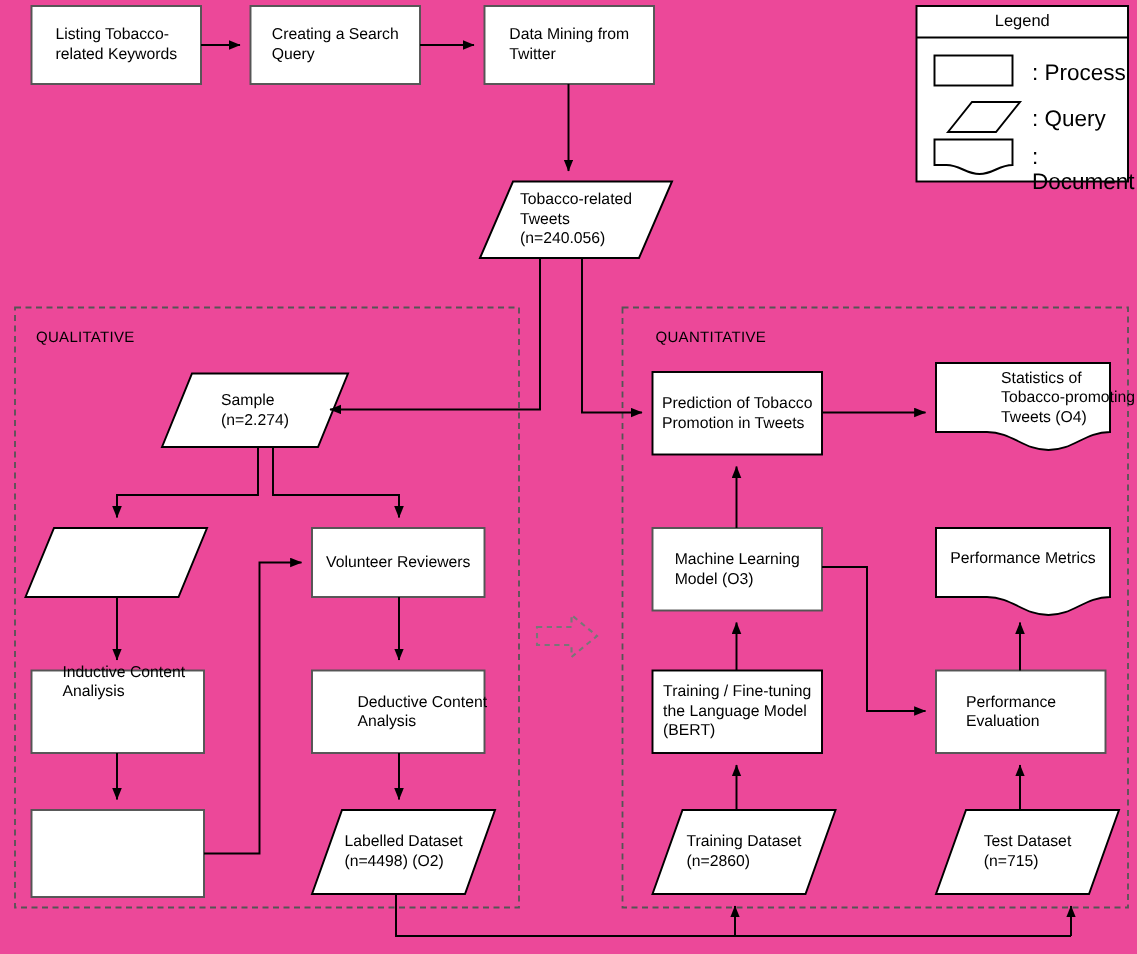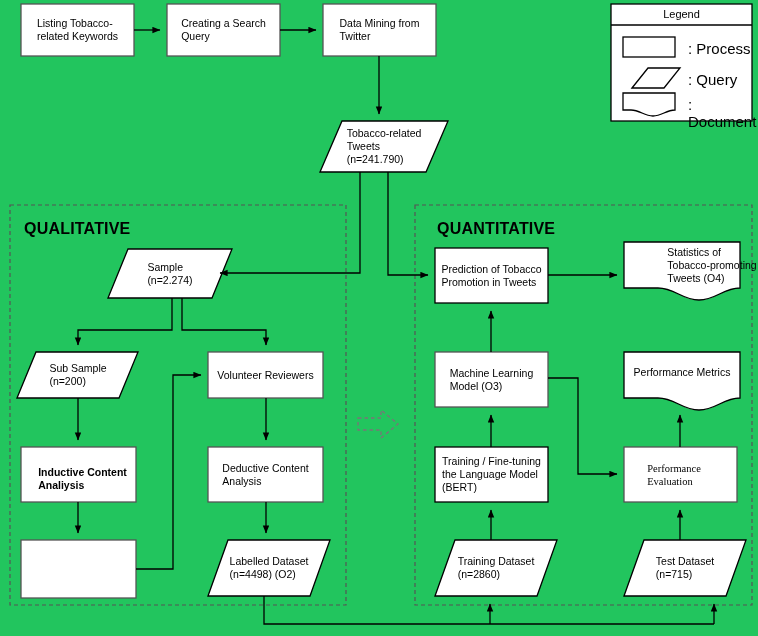--- a/index.html
+++ b/index.html
@@ -1,34 +1,34 @@
 <!DOCTYPE html>
 <html><head>
 <meta charset="utf-8">
 <style>
   html,body{margin:0;padding:0;background:#ffffff;}
   body{font-family:"Liberation Sans",sans-serif;}
-  #stage{position:relative;width:758px;height:636px;background:#22c55e;overflow:hidden;}
+  #stage{position:relative;width:758px;height:636px;background:#ec4899;overflow:hidden;}
   #svgroot{position:absolute;left:0;top:0;width:758px;height:636px;}
   .node-label{
     position:absolute;
     display:flex;align-items:center;justify-content:center;
     text-align:left;
     color:#000000;
     font-family:"Liberation Sans",sans-serif;
     font-size:10.5px;
     line-height:13px;
     white-space:pre-line;
     pointer-events:none;
   }
   .panel-title{
     position:absolute;
     font-family:"Liberation Sans",sans-serif;
-    font-size:16px;
-    font-weight:bold;
+    font-size:10px;
+    font-weight:normal;
     color:#000000;
     letter-spacing:0.2px;
   }
   .legend-text{
     position:absolute;
     font-family:"Liberation Sans",sans-serif;
     font-size:15px;
     color:#000000;
   }
   .legend-title{
@@ -162,45 +162,43 @@
   <div class="panel-title" style="left:437px;top:220px;">QUANTITATIVE</div>
 
   <div class="node-label" style="left:21px;top:4px;width:113px;height:52px;">Listing Tobacco-
 related Keywords</div>
   <div class="node-label" style="left:167px;top:4px;width:113px;height:52px;">Creating a Search
 Query</div>
   <div class="node-label" style="left:323px;top:4px;width:113px;height:52px;">Data Mining from
 Twitter</div>
   <div class="node-label" style="left:325px;top:121px;width:118px;height:51px;">Tobacco-related
 Tweets
-(n=241.790)</div>
+(n=240.056)</div>
 
   <div class="node-label" style="left:113px;top:249px;width:114px;height:49px;">Sample
 (n=2.274)</div>
-  <div class="node-label" style="left:22px;top:352px;width:112px;height:46px;">Sub Sample
-(n=200)</div>
   <div class="node-label" style="left:208px;top:352px;width:115px;height:46px;">Volunteer Reviewers</div>
-  <div class="node-label" style="left:21px;top:451px;width:123px;height:55px;font-weight:bold;">Inductive Content
+  <div class="node-label" style="left:21px;top:427px;width:123px;height:55px;">Inductive Content
 Analiysis</div>
-  <div class="node-label" style="left:208px;top:447px;width:115px;height:55px;">Deductive Content
+  <div class="node-label" style="left:224px;top:447px;width:115px;height:55px;">Deductive Content
 Analysis</div>
   <div class="node-label" style="left:213px;top:540px;width:112px;height:56px;">Labelled Dataset
 (n=4498) (O2)</div>
 
   <div class="node-label" style="left:433px;top:248px;width:117px;height:55px;">Prediction of Tobacco
 Promotion in Tweets</div>
   <div class="node-label" style="left:624px;top:242px;width:128px;height:46px;margin-left:24px;">Statistics of
 Tobacco-promoting
 Tweets (O4)</div>
   <div class="node-label" style="left:435px;top:352px;width:113px;height:55px;border-radius:13px;">Machine Learning
 Model (O3)</div>
   <div class="node-label" style="left:624px;top:352px;width:116px;height:40px;">Performance Metrics</div>
   <div class="node-label" style="left:433px;top:447px;width:117px;height:55px;">Training / Fine-tuning
 the Language Model
 (BERT)</div>
-  <div class="node-label" style="left:624px;top:447px;width:100px;height:55px;font-family:Liberation Serif, serif;">Performance
+  <div class="node-label" style="left:624px;top:447px;width:100px;height:55px;">Performance
 Evaluation</div>
   <div class="node-label" style="left:440px;top:540px;width:112px;height:56px;">Training Dataset
 (n=2860)</div>
   <div class="node-label" style="left:629px;top:540px;width:112px;height:56px;">Test Dataset
 (n=715)</div>
 
 </div>
 
 </body></html>

